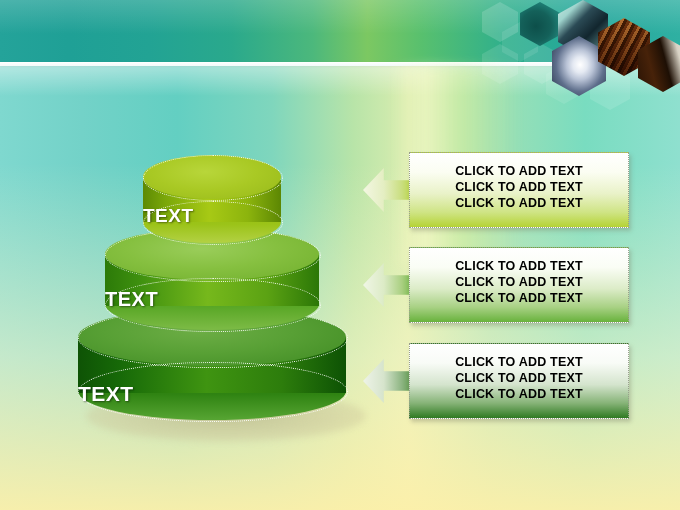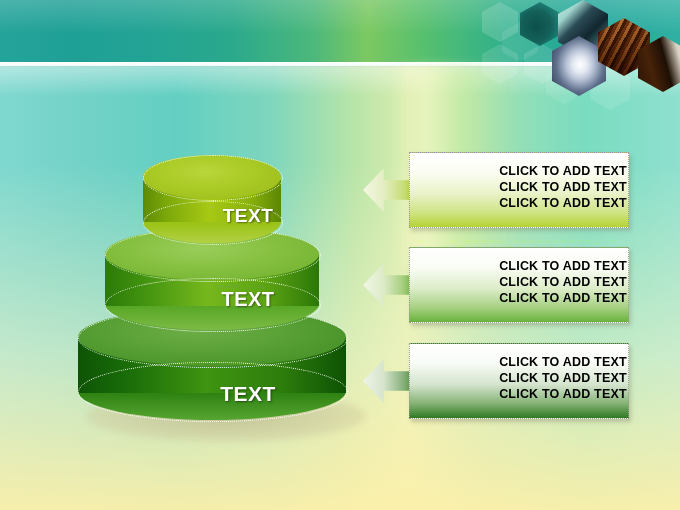--- a/index.html
+++ b/index.html
@@ -62,24 +62,24 @@
   .tier{position:absolute;}
   .cyl-top{
     position:absolute;left:0;top:0;width:100%;height:100%;
     border-radius:50%;
   }
   .cyl-body{position:absolute;left:0;width:100%;overflow:hidden;}
   .cyl-bottom{
     position:absolute;left:0;width:100%;border-radius:50%;
   }
   .tier-label{
-    position:absolute;width:100%;text-align:center;
+    position:absolute;width:100%;text-align:left;
     color:#ffffff;font-weight:bold;letter-spacing:.5px;
     text-shadow:1px 1px 2px rgba(0,0,0,.45);
-    z-index:6;pointer-events:none;padding-left:36px;
+    z-index:6;pointer-events:none;
   }
   .dots{
     position:absolute;border:1px dotted rgba(255,255,255,.92);
     border-radius:50%;pointer-events:none;
   }
   .cake-shadow{
     position:absolute;border-radius:50%;
     background:radial-gradient(ellipse at 50% 50%,
         rgba(190,185,140,.75) 0%,
         rgba(205,200,155,.55) 55%,
@@ -90,21 +90,20 @@
   .callout{position:absolute;}
   .cbox{
     position:absolute;left:46px;top:0;width:220px;height:76px;
     border:1px dotted #9aa08c;
     box-shadow:2px 3px 4px rgba(120,120,100,.35);
     box-sizing:border-box;
   }
   .cbox-lines{
     position:absolute;left:0;top:10px;width:100%;
     text-align:center;
-    padding-left:44px;
   }
   .cline{
     display:block;color:#000000;font-weight:bold;
     font-size:12.5px;line-height:16px;letter-spacing:.2px;
     font-family:"Liberation Sans",sans-serif;
   }
   .arrow{
     position:absolute;left:0;top:16px;width:52px;height:44px;
     clip-path:polygon(0% 50%, 40% 0%, 40% 28%, 100% 28%, 100% 72%, 40% 72%, 40% 100%);
     filter:drop-shadow(1px 2px 2px rgba(120,120,100,.4));

